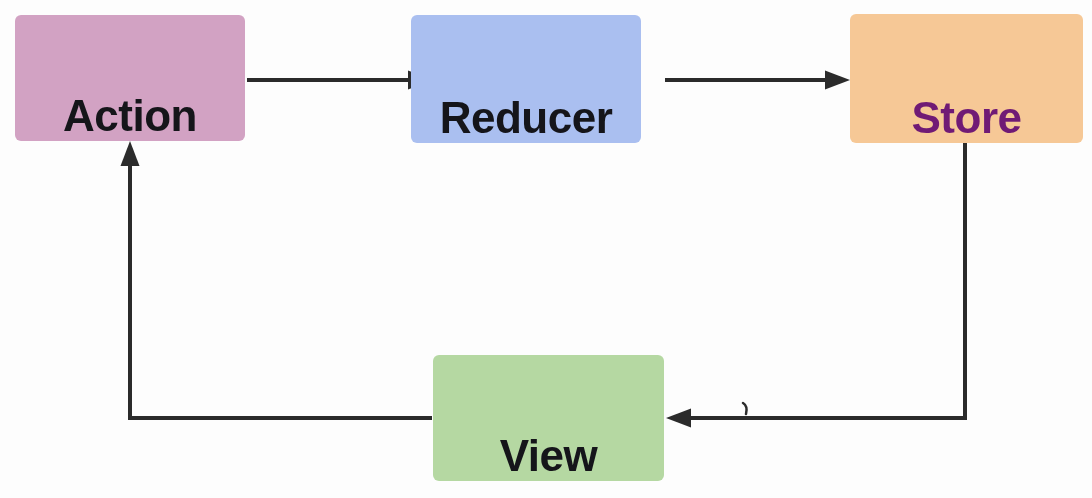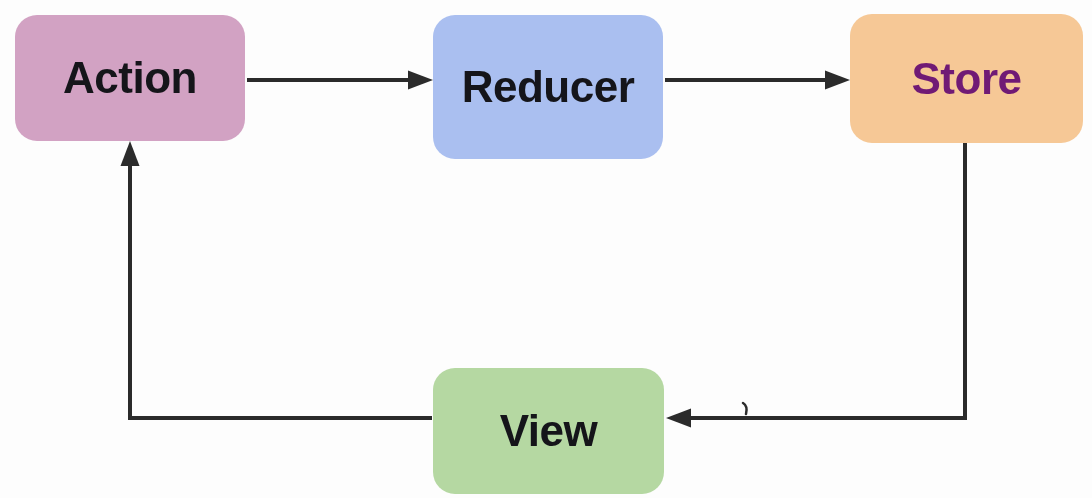--- a/index.html
+++ b/index.html
@@ -8,32 +8,32 @@
   }
   #canvas {
     position: relative;
     width: 1092px;
     height: 498px;
     overflow: hidden;
     font-family: "Liberation Sans", sans-serif;
   }
   .node {
     position: absolute;
-    border-radius: 22px;
+    border-radius: 6px;
     display: flex;
-    align-items: center;
+    align-items: flex-end;
     justify-content: center;
   }
   .node-label {
     font-size: 44px;
     font-weight: 700;
     letter-spacing: -0.5px;
   }
   #node-action  { left: 15px;  top: 15px;  width: 230px; height: 126px; }
-  #node-reducer { left: 433px; top: 15px;  width: 230px; height: 144px; }
+  #node-reducer { left: 411px; top: 15px;  width: 230px; height: 128px; }
   #node-store   { left: 850px; top: 14px;  width: 233px; height: 129px; }
   #node-view    { left: 433px; top: 355px; width: 231px; height: 126px; }
   #edges-svg {
     position: absolute;
     left: 0; top: 0;
     width: 1092px;
     height: 498px;
   }
   .edge-line {
     fill: none;
@@ -75,17 +75,17 @@
   </div>
 
   <div class="node" id="node-reducer" style="background-color: rgb(170, 191, 240);">
     <span class="node-label" style="color: rgb(21, 21, 26);">Reducer</span>
   </div>
 
   <div class="node" id="node-store" style="background-color: rgb(246, 200, 150);">
     <span class="node-label" style="color: #701a75;">Store</span>
   </div>
 
-  <div class="node" id="node-view" style="background-color: rgb(181, 216, 162); margin-top: 13px;">
+  <div class="node" id="node-view" style="background-color: rgb(181, 216, 162);">
     <span class="node-label" style="color: rgb(21, 21, 26);">View</span>
   </div>
 
 </div>
 
 </body></html>

